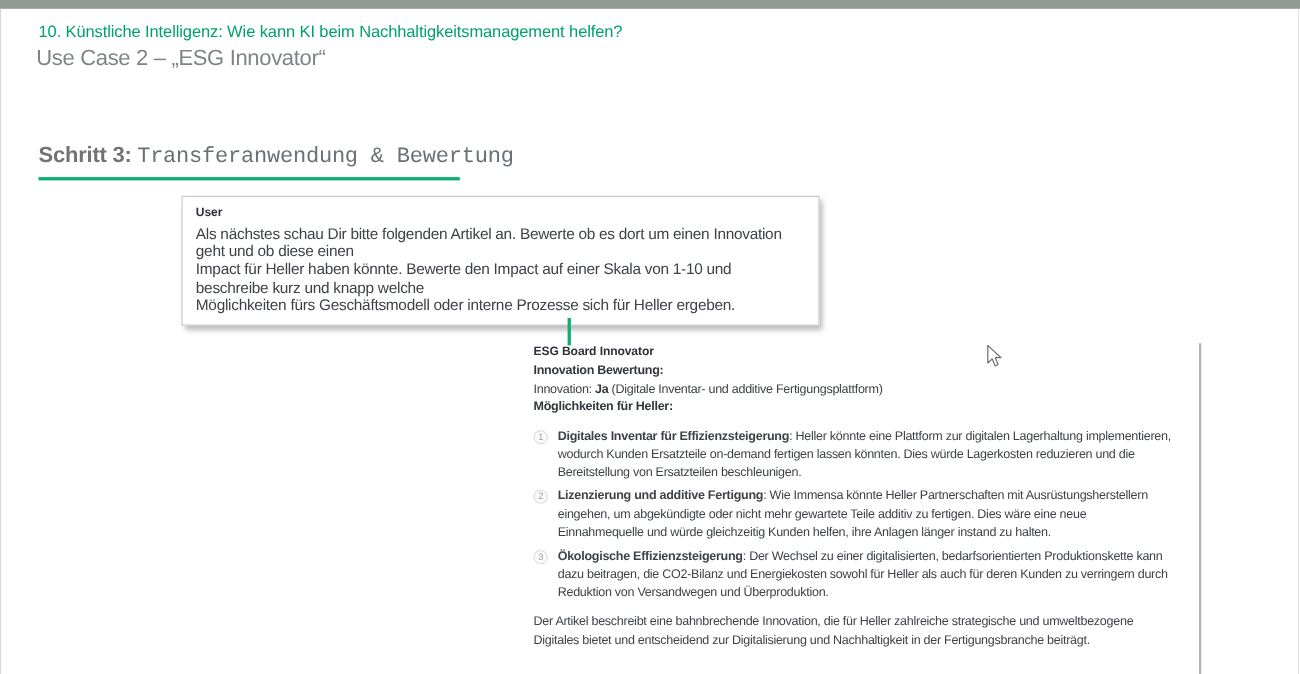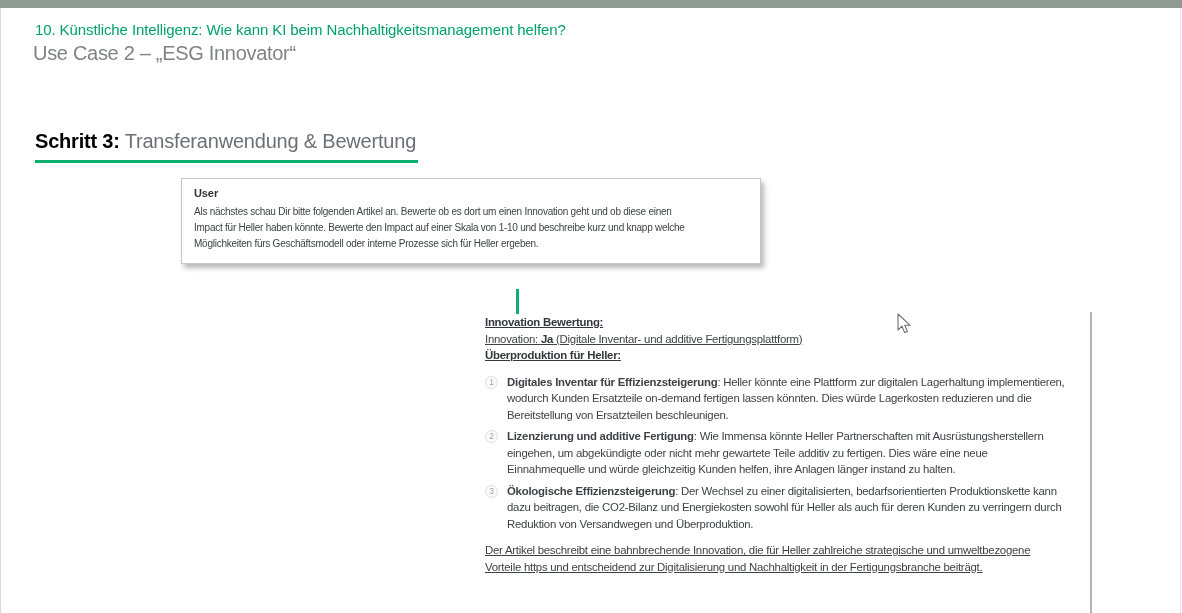--- a/index.html
+++ b/index.html
@@ -8,42 +8,41 @@
     font-family:"Liberation Sans","DejaVu Sans",sans-serif;color:#3e4247;
   }
   .topbar{position:absolute;left:0;top:0;width:1182px;height:8px;background:#8e9a93;}
   .edge-left{position:absolute;left:0;top:8px;width:1px;height:605px;background:#d9d9d9;}
   .edge-right{position:absolute;left:1180px;top:8px;width:1px;height:605px;background:#e3e3e3;}
 
   .kicker{position:absolute;left:35px;top:21px;font-size:15px;color:#00a269;letter-spacing:-0.1px;}
   .slide-title{position:absolute;left:33px;top:42px;font-size:20px;color:#7f8387;letter-spacing:-0.3px;}
 
   .step{position:absolute;left:35px;top:130px;font-size:20px;letter-spacing:-0.2px;}
-  .step-label{font-weight:700;color:#000000;}
-  .step-title{color:#6a7076;margin-left:5px;}
+  .step-label{font-weight:700;color:#737373;}
+  .step-title{color:#6a7076;margin-left:5px;font-family:Liberation Mono, monospace;}
   .step-underline{width:383px;height:3px;background:#0cb06e;margin-top:7px;}
 
   .user-card{
     position:absolute;left:165px;top:178px;width:580px;box-sizing:border-box;
     background:#ffffff;border:1px solid #c6c6c6;padding:8px 12px 10px 12px;
     box-shadow:3px 4px 5px rgba(0,0,0,0.28);
-    margin-left:16px;
   }
   .role{font-size:11px;font-weight:700;color:#2e3238;line-height:13px;margin-bottom:4px;letter-spacing:-0.1px;}
   .chat-text{
-    font-size:10px;line-height:16.2px;color:#3e4247;letter-spacing:-0.25px;
+    font-size:14px;line-height:16.2px;color:#3e4247;letter-spacing:-0.25px;
     white-space:pre-line;
   }
   .chat-link{color:#3e4247;text-decoration:none;}
 
   .connector{position:absolute;left:516px;top:289px;width:3px;height:25px;background:#0cb06e;}
 
   .response{position:absolute;left:485px;top:314px;width:600px;}
   .response .role{margin-bottom:2px;}
-  .r-line{font-size:11.4px;line-height:16.5px;letter-spacing:-0.25px;color:#3e4247;white-space:pre-line;margin:0;text-decoration:underline;}
+  .r-line{font-size:11.4px;line-height:16.5px;letter-spacing:-0.25px;color:#3e4247;white-space:pre-line;margin:0;}
   .r-bold{font-weight:700;color:#33373c;}
   .r-line b{font-weight:700;color:#33373c;}
 
   .opp-list{list-style:none;margin:10px 0 0 0;padding:0;}
   .opp-list li{position:relative;padding-left:22px;margin-bottom:5px;
     font-size:11.4px;line-height:16.5px;letter-spacing:-0.25px;white-space:pre-line;}
   .badge{
     position:absolute;left:0;top:2px;width:13px;height:13px;box-sizing:border-box;
     border:1px solid #dcdcdc;border-radius:50%;background:#fbfbfb;
     color:#9aa39e;font-size:8.5px;line-height:11px;text-align:center;white-space:normal;
@@ -72,38 +71,39 @@
   <div class="user-card">
     <div class="role">User</div>
     <div class="chat-text">Als nächstes schau Dir bitte folgenden Artikel an. Bewerte ob es dort um einen Innovation geht und ob diese einen
 Impact für Heller haben könnte. Bewerte den Impact auf einer Skala von 1-10 und beschreibe kurz und knapp welche
 Möglichkeiten fürs Geschäftsmodell oder interne Prozesse sich für Heller ergeben.</div>
   </div>
 
   <div class="connector"></div>
 
   <div class="response">
+    <div class="role">ESG Board Innovator</div>
     <p class="r-line r-bold">Innovation Bewertung:</p>
     <p class="r-line"><span>Innovation: </span><b>Ja</b><span> (Digitale Inventar- und additive Fertigungsplattform)</span></p>
-    <p class="r-line r-bold">Überproduktion für Heller:</p>
+    <p class="r-line r-bold">Möglichkeiten für Heller:</p>
 
     <ol class="opp-list">
       <li><span class="badge">1</span><b>Digitales Inventar für Effizienzsteigerung</b><span>: Heller könnte eine Plattform zur digitalen Lagerhaltung implementieren,
 wodurch Kunden Ersatzteile on-demand fertigen lassen könnten. Dies würde Lagerkosten reduzieren und die
 Bereitstellung von Ersatzteilen beschleunigen.</span></li>
       <li><span class="badge">2</span><b>Lizenzierung und additive Fertigung</b><span>: Wie Immensa könnte Heller Partnerschaften mit Ausrüstungsherstellern
 eingehen, um abgekündigte oder nicht mehr gewartete Teile additiv zu fertigen. Dies wäre eine neue
 Einnahmequelle und würde gleichzeitig Kunden helfen, ihre Anlagen länger instand zu halten.</span></li>
       <li><span class="badge">3</span><b>Ökologische Effizienzsteigerung</b><span>: Der Wechsel zu einer digitalisierten, bedarfsorientierten Produktionskette kann
 dazu beitragen, die CO2-Bilanz und Energiekosten sowohl für Heller als auch für deren Kunden zu verringern durch
 Reduktion von Versandwegen und Überproduktion.</span></li>
     </ol>
 
     <p class="r-line closing">Der Artikel beschreibt eine bahnbrechende Innovation, die für Heller zahlreiche strategische und umweltbezogene
-Vorteile https und entscheidend zur Digitalisierung und Nachhaltigkeit in der Fertigungsbranche beiträgt.</p>
+Digitales bietet und entscheidend zur Digitalisierung und Nachhaltigkeit in der Fertigungsbranche beiträgt.</p>
   </div>
 
   <div class="scroll-line"></div>
 
   <svg class="cursor" viewBox="0 0 16 23">
     <path d="M1,1 L1,17 L5,13.2 L7.6,19.6 L10.4,18.4 L7.8,12.2 L13,12.2 Z" fill="#ffffff" stroke="#6b6f73" stroke-width="1.1" stroke-linejoin="round"></path>
   </svg>
 </div>
 
 </body></html>

